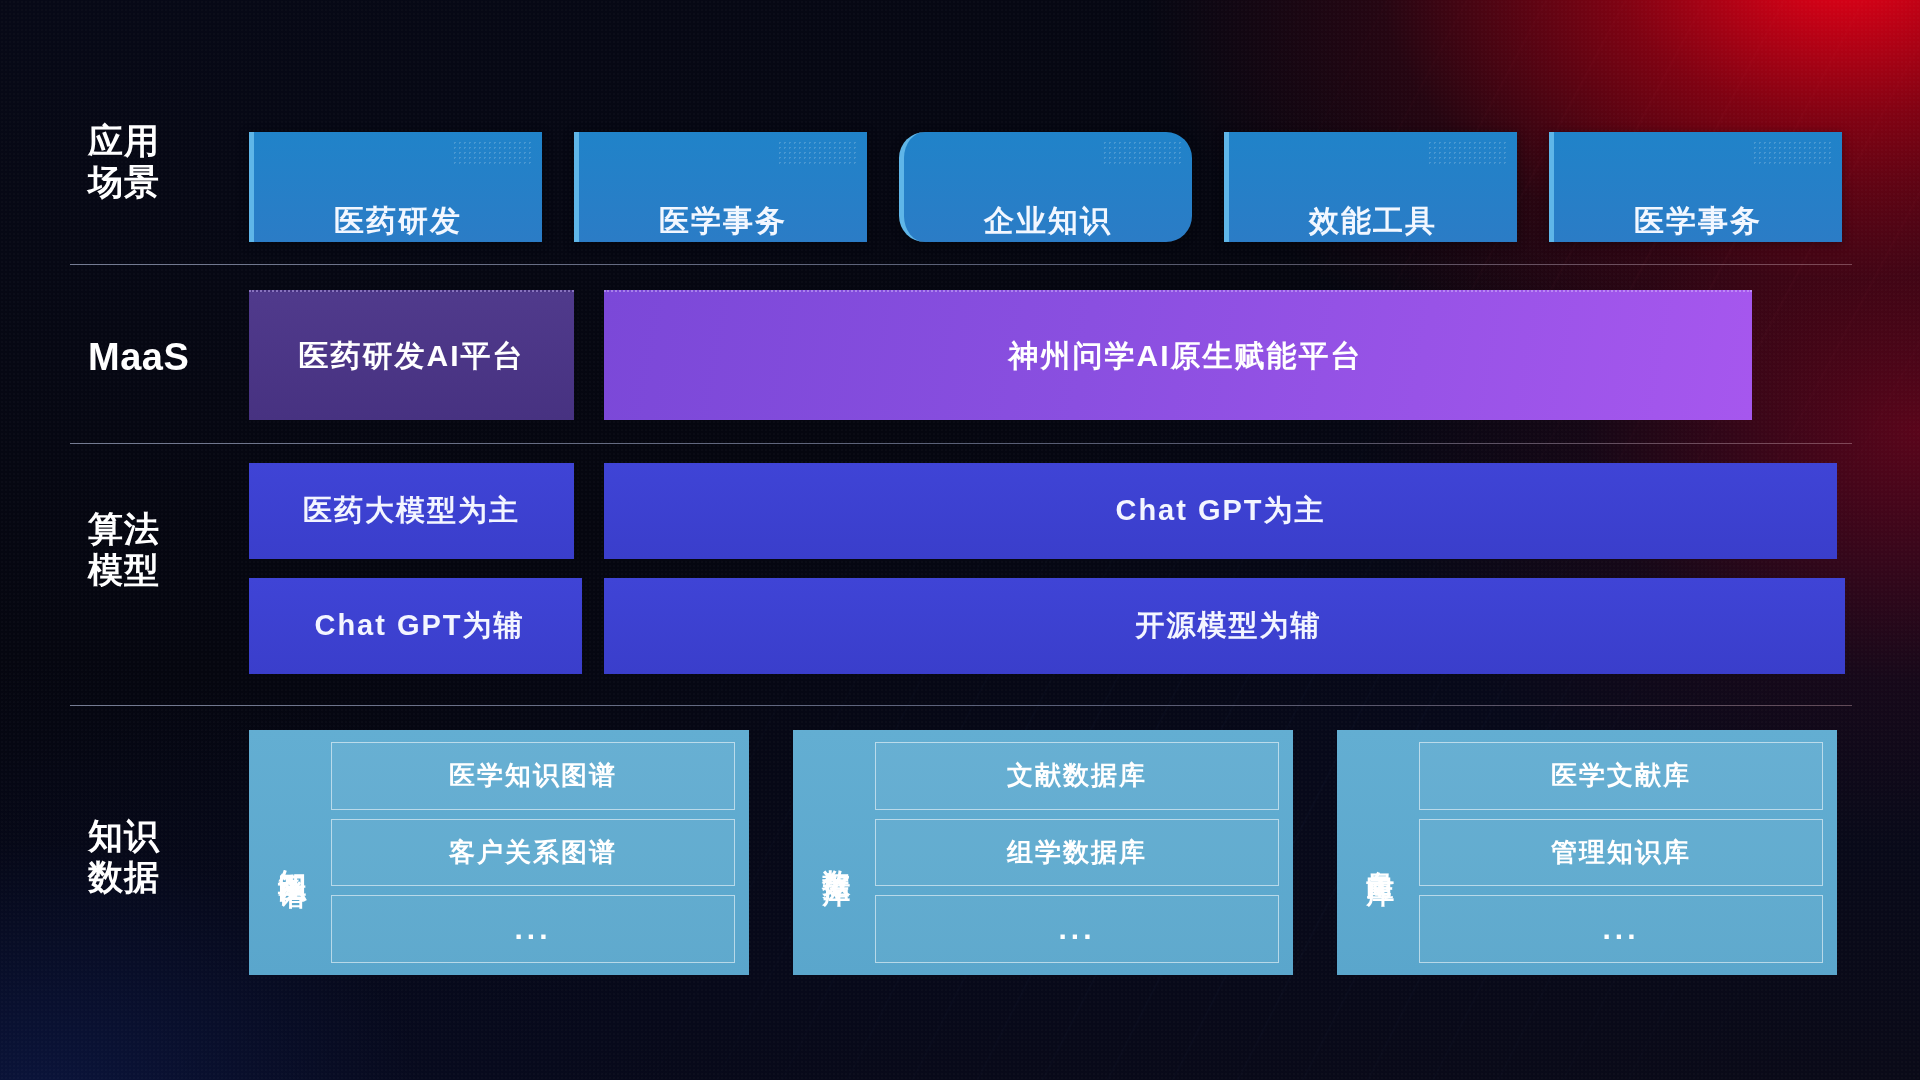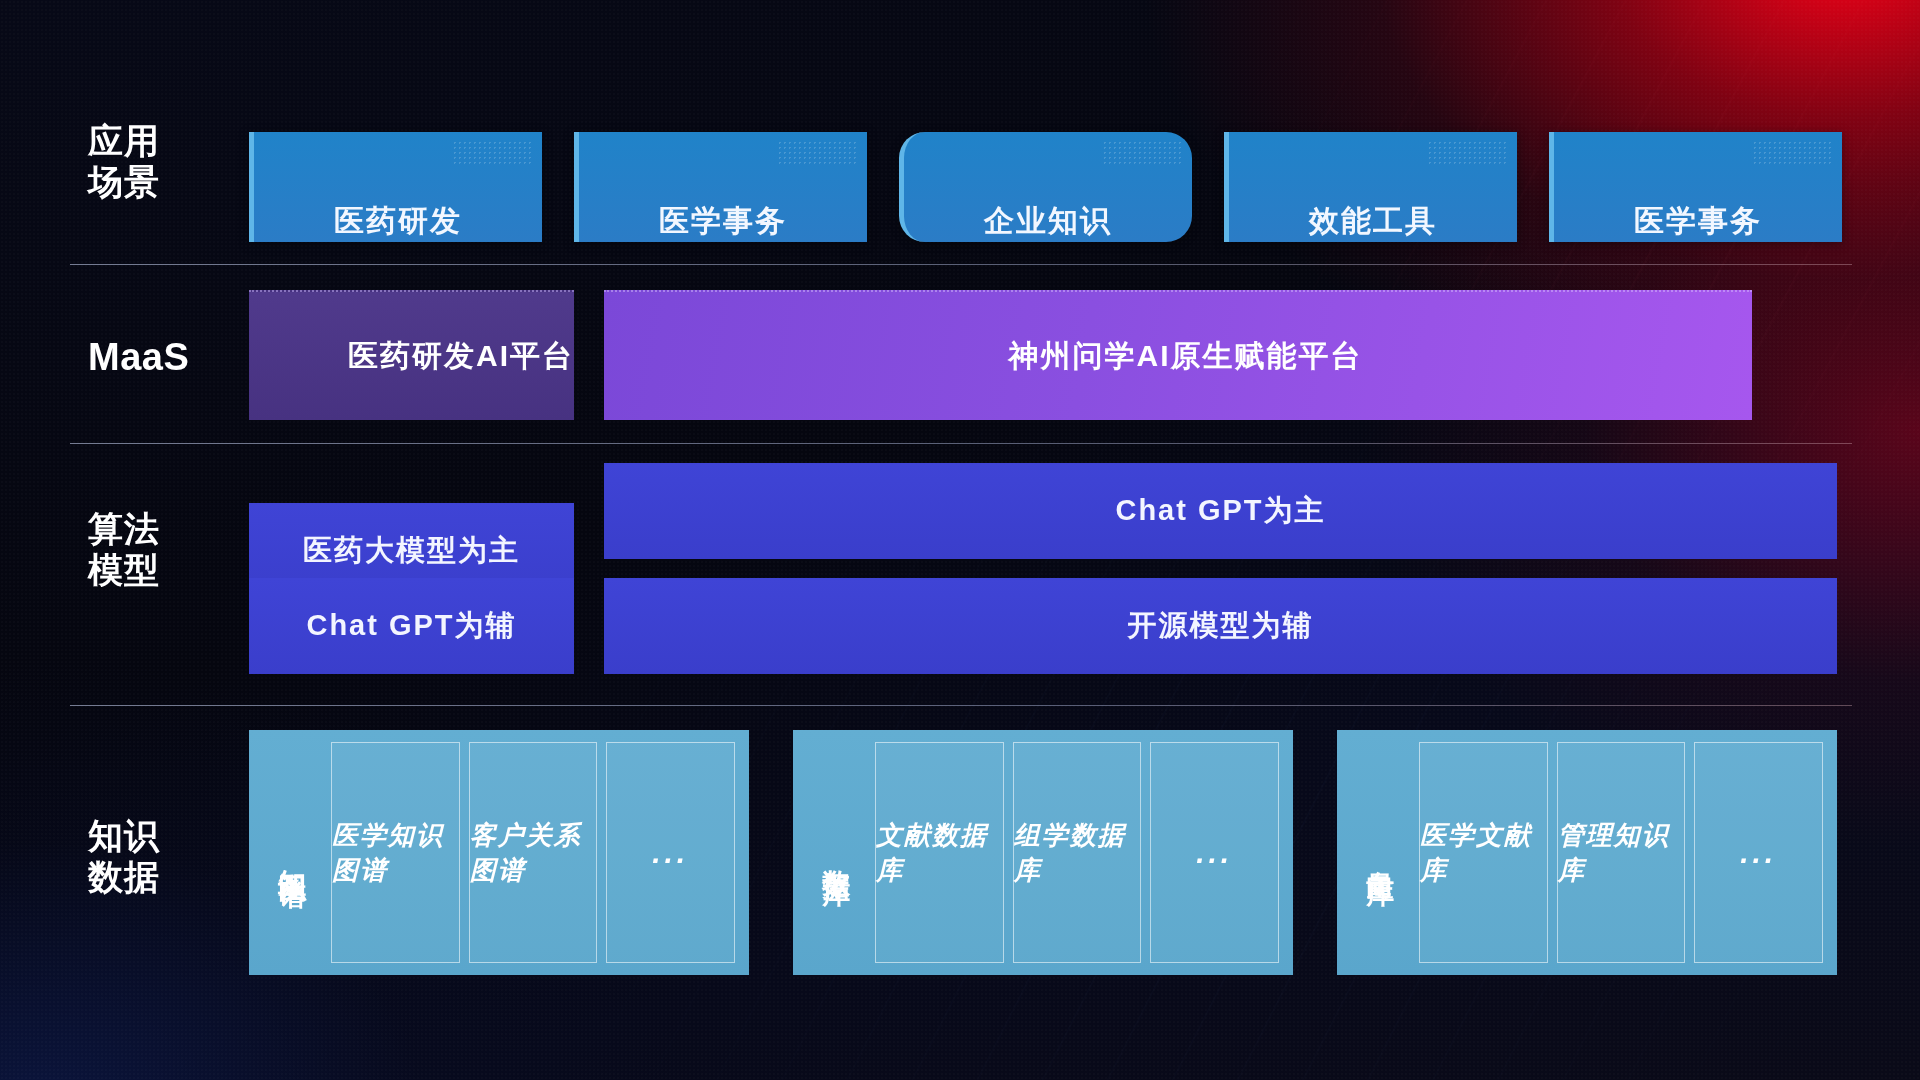--- a/index.html
+++ b/index.html
@@ -68,34 +68,34 @@
   .maas-left{background:linear-gradient(180deg,#503a8c 0%,#473281 100%);border-top:2px dotted rgba(190,170,240,.55);}
   .maas-right{background:linear-gradient(100deg,#7b48d8 0%,#8a4fe0 42%,#a657ee 100%);border-top:2px dotted rgba(220,200,255,.45);}
 
   
   .algbox{
     position:absolute;height:96px;display:flex;align-items:center;justify-content:center;
     background:linear-gradient(180deg,#3f44d6 0%,#3a3ecb 100%);
     color:#f3f5ff;font-size:29px;font-weight:bold;letter-spacing:2px;
   }
   .algbox.r1{top:463px;}
-  .algbox.r2{top:578px;}
+  .algbox.r2{top:578px;padding-left:8px;}
 
   
   .kpanel{
     position:absolute;top:730px;height:245px;
     background:linear-gradient(180deg,#63aed2 0%,#5aa6cc 100%);
     display:flex;align-items:stretch;padding:12px 14px 12px 10px;box-sizing:border-box;
   }
   .kvlabel{
     width:66px;flex:0 0 66px;display:flex;align-items:center;justify-content:center;
     color:#ffffff;font-size:28px;font-weight:bold;line-height:1.12;
     writing-mode:vertical-rl;text-orientation:upright;letter-spacing:3px;
   }
-  .kitems{flex:1;display:flex;justify-content:space-between;gap:9px;padding-left:6px;font-style:italic;}
+  .kitems{flex:1;display:flex;flex-direction:column;justify-content:space-between;gap:9px;padding-left:6px;}
   .kitem{
     flex:1;border:1px solid rgba(255,255,255,.55);
     display:flex;align-items:center;justify-content:center;
     color:#ffffff;font-size:26px;font-weight:bold;letter-spacing:2px;
     background:rgba(255,255,255,0.035);
   }
   .kitem.ellipsis{font-size:30px;letter-spacing:4px;}
 </style>
 </head>
 <body>
@@ -132,35 +132,35 @@
       <span class="dots"></span>
       <span>医学事务</span>
     </div>
 
     <div class="divider" style="top:264px;"></div>
 
     <div class="rowlabel en" style="top:335px;">
       <div>MaaS</div>
     </div>
 
-    <div class="maasbox maas-left" style="left:249px;width:325px;justify-content:flex-end;">
+    <div class="maasbox maas-left" style="left:249px;width:325px;">
       <span>医药研发AI平台</span>
     </div>
     <div class="maasbox maas-right" style="left:604px;width:1133px;padding-left:15px;">
       <span>神州问学AI原生赋能平台</span>
     </div>
 
     <div class="divider" style="top:443px;"></div>
 
     <div class="rowlabel cn" style="top:508px;">
       <div>算法</div>
       <div>模型</div>
     </div>
 
-    <div class="algbox r1" style="left:249px;width:325px;margin-top:40px;">
+    <div class="algbox r1" style="left:249px;width:325px;">
       <span>医药大模型为主</span>
     </div>
     <div class="algbox r1" style="left:604px;width:1233px;">
       <span>Chat GPT为主</span>
     </div>
     <div class="algbox r2" style="left:249px;width:325px;">
       <span>Chat GPT为辅</span>
     </div>
     <div class="algbox r2" style="left:604px;width:1233px;">
       <span>开源模型为辅</span>

